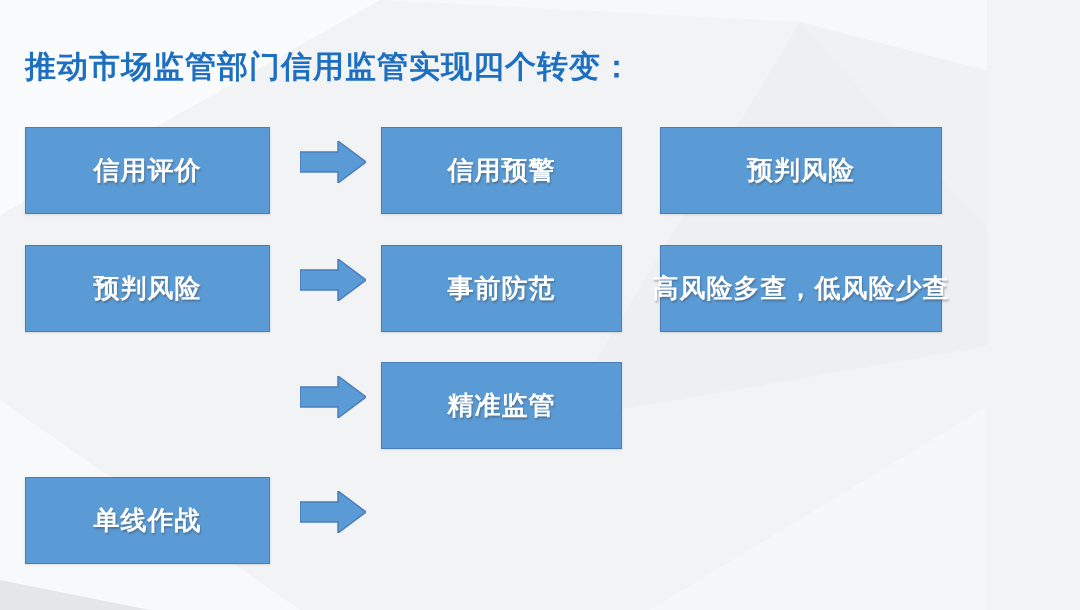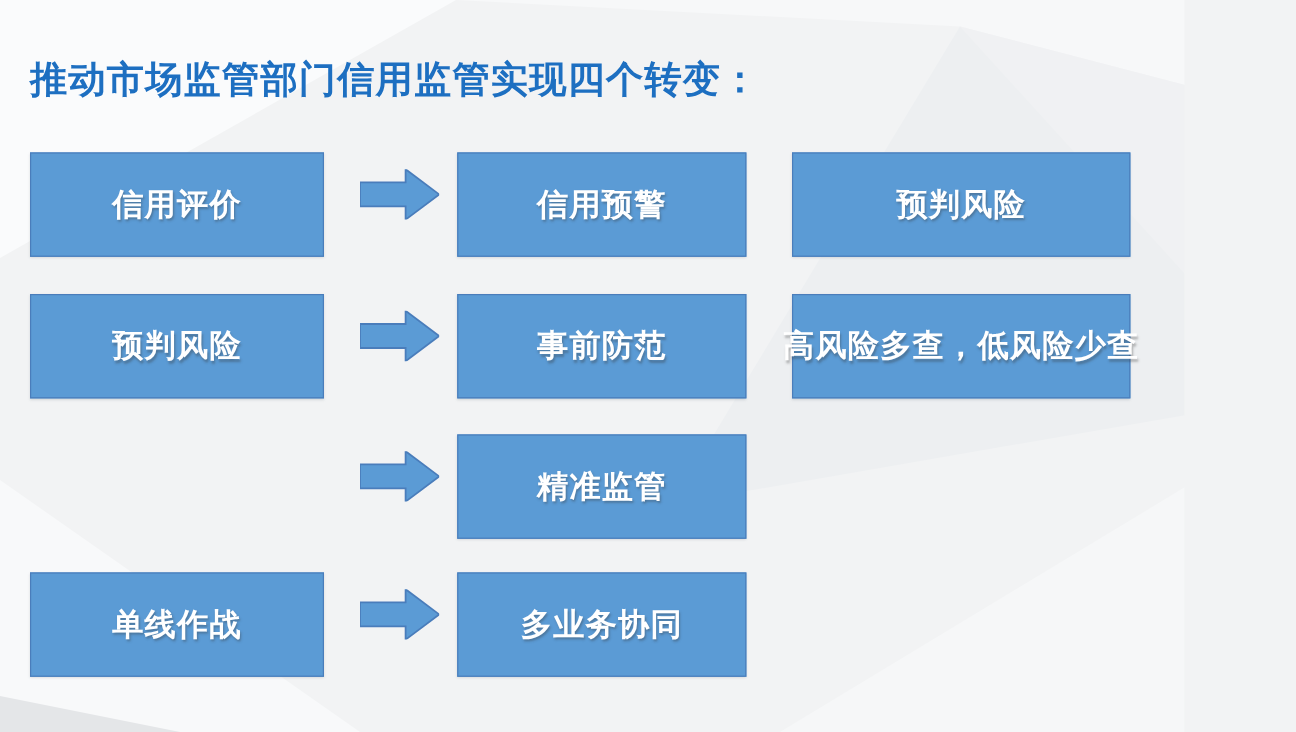--- a/index.html
+++ b/index.html
@@ -89,17 +89,16 @@
         <polygon points="0,11 38,11 38,0 66,21 38,42 38,31 0,31" fill="#5b9bd5" stroke="#4a7dbb" stroke-width="1.5"></polygon>
       </svg>
       <div class="box box-to">精准监管</div>
     </div>
 
     <div class="row row-4">
       <div class="box box-from">单线作战</div>
       <svg class="arrow" viewBox="0 0 66 42">
         <polygon points="0,11 38,11 38,0 66,21 38,42 38,31 0,31" fill="#5b9bd5" stroke="#4a7dbb" stroke-width="1.5"></polygon>
       </svg>
-      <div class="box box-to">多业务协同</div>
     </div>
 
   </div>
 </div>
 
 </body></html>

